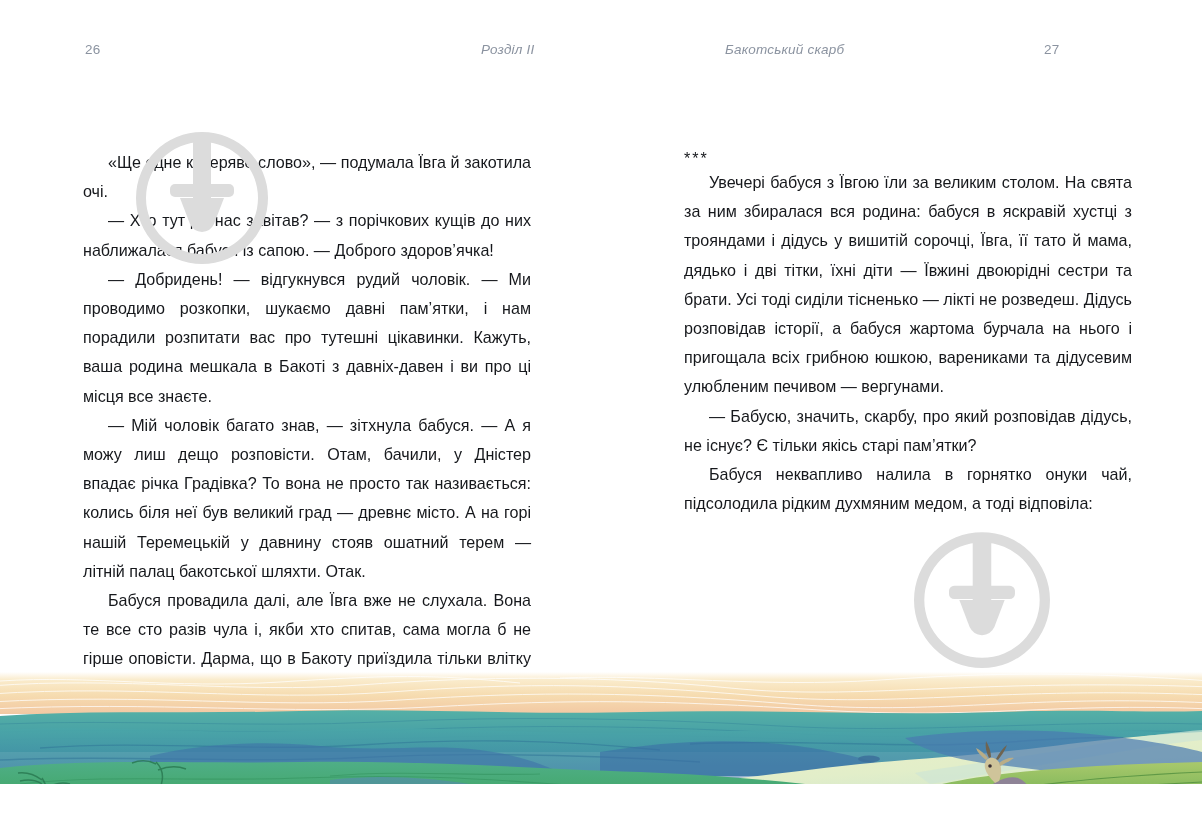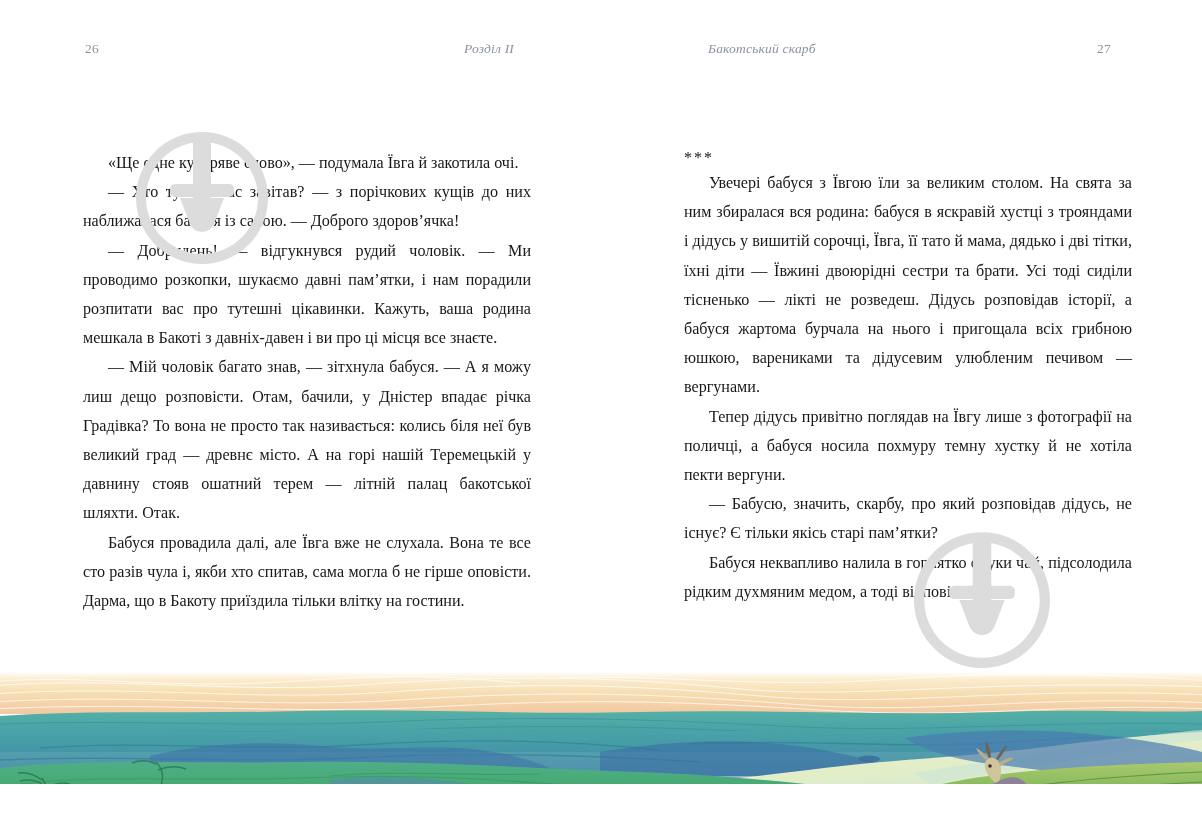--- a/index.html
+++ b/index.html
@@ -7,43 +7,43 @@
     margin: 0;
     padding: 0;
     background: #ffffff;
   }
   #page {
     position: relative;
     width: 1202px;
     height: 784px;
     background: #ffffff;
     overflow: hidden;
-    font-family: Liberation Serif, serif;
+    font-family: Liberation Sans, sans-serif;
     -webkit-font-smoothing: antialiased;
   }
 
   
   .runhead {
     position: absolute;
     top: 38px;
     height: 22px;
     display: flex;
     align-items: center;
     font-size: 13.5px;
     color: #8b93a0;
     letter-spacing: .2px;
     white-space: nowrap;
   }
   .runhead.folio { font-style: normal; }
-  .runhead.title { font-style: italic; }
+  .runhead.title { font-style: italic; margin-left: 17px; }
 
   #folio-left   { left: 85px;  }
   #chapter-left { left: 464px; }
   #title-right  { left: 708px; }
-  #folio-right  { left: 1097px; }
+  #folio-right  { left: 1044px; }
 
   
   .column {
     position: absolute;
     top: 148px;
     width: 448px;
     font-size: 16.1px;
     line-height: 29.2px;
     color: #16181c;
     text-align: justify;
@@ -107,21 +107,20 @@
     <p>«Ще одне кучеряве слово», — подумала Ївга й закотила очі.</p>
     <p>— Хто тут до нас завітав? — з порічкових кущів до них наближалася бабуся із сапою. — Доброго здоров’ячка!</p>
     <p>— Добридень! — відгукнувся рудий чоловік. — Ми проводимо розкопки, шукаємо давні пам’ятки, і нам порадили розпитати вас про тутешні цікавинки. Кажуть, ваша родина мешкала в Бакоті з давніх-давен і ви про ці місця все знаєте.</p>
     <p>— Мій чоловік багато знав, — зітхнула бабуся. — А я можу лиш дещо розповісти. Отам, бачили, у Дністер впадає річка Градівка? То вона не просто так називається: колись біля неї був великий град — древнє місто. А на горі нашій Теремецькій у давнину стояв ошатний терем — літній палац бакотської шляхти. Отак.</p>
     <p>Бабуся провадила далі, але Ївга вже не слухала. Вона те все сто разів чула і, якби хто спитав, сама могла б не гірше оповісти. Дарма, що в Бакоту приїздила тільки влітку на гостини.</p>
   </div>
 
   <div class="column" id="col-right">
     <p class="sectionmark noindent">***</p>
     <p>Увечері бабуся з Ївгою їли за великим столом. На свята за ним збиралася вся родина: бабуся в яскравій хустці з трояндами і дідусь у вишитій сорочці, Ївга, її тато й мама, дядько і дві тітки, їхні діти — Ївжині двоюрідні сестри та брати. Усі тоді сиділи тісненько — лікті не розведеш. Дідусь розповідав історії, а бабуся жартома бурчала на нього і пригощала всіх грибною юшкою, варениками та дідусевим улюбленим печивом — вергунами.</p>
-    <p>Тепер дідусь привітно поглядав на Ївгу лише з фотографії на поличці, а бабуся носила похмуру темну хустку й не хотіла пекти вергуни.</p>
     <p>— Бабусю, значить, скарбу, про який розповідав дідусь, не існує? Є тільки якісь старі пам’ятки?</p>
     <p>Бабуся неквапливо налила в горнятко онуки чай, підсолодила рідким духмяним медом, а тоді відповіла:</p>
   </div>
 
   <div class="watermark" id="watermark-a">
     <svg viewBox="0 0 132 140" xmlns="http://www.w3.org/2000/svg" aria-hidden="true">
       <g fill="#dcdcdc">
         <path d="M66 4a66 66 0 1 0 0 132A66 66 0 0 0 66 4zm0 10a56 56 0 1 1 0 112A56 56 0 0 1 66 14z"></path>
         <rect x="57" y="10" width="18" height="78" rx="5"></rect>
         <rect x="34" y="56" width="64" height="13" rx="5"></rect>

